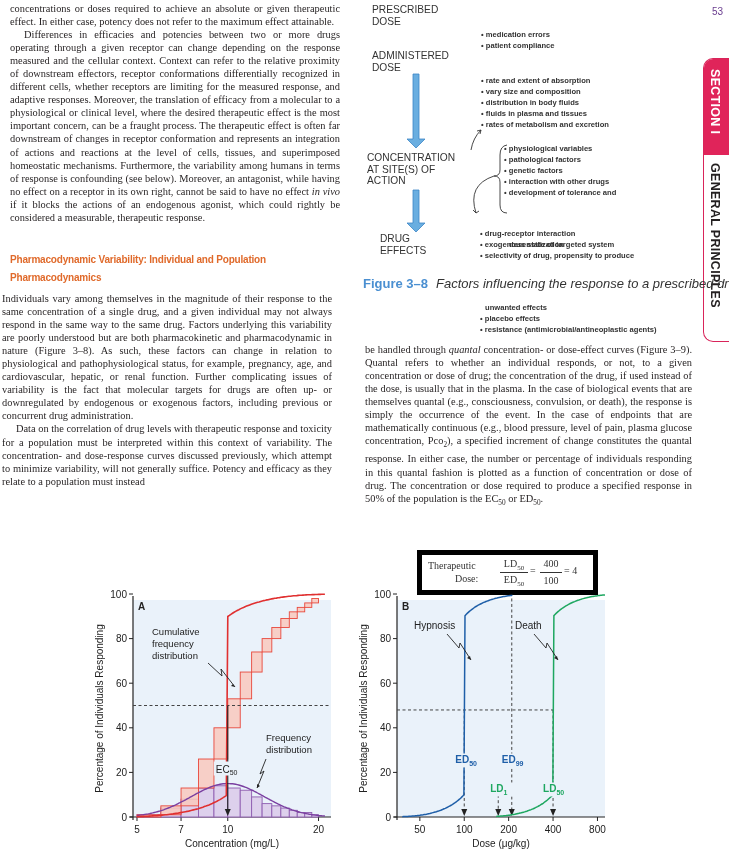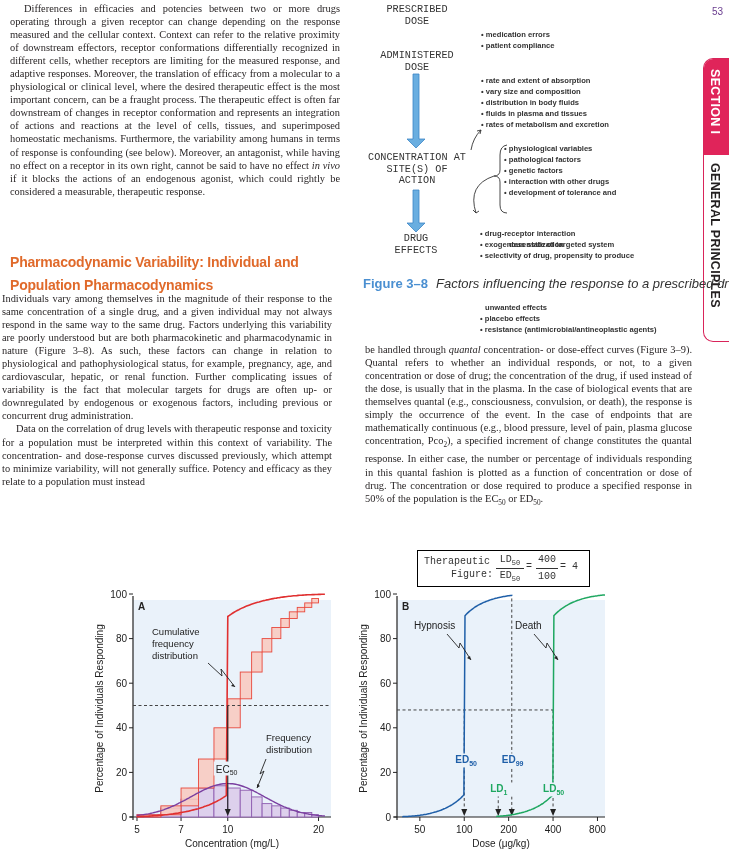--- a/index.html
+++ b/index.html
@@ -3,50 +3,51 @@
 <meta charset="utf-8">
 <style>
   html,body{margin:0;padding:0;background:#fff;}
   body{width:729px;height:850px;position:relative;overflow:hidden;font-family:"Liberation Serif","DejaVu Serif",serif;color:#231f20;}
   .col{position:absolute;font-size:10.4px;line-height:13.05px;text-align:justify;}
   .col p{margin:0;}
   .col p.ind{text-indent:14px;}
   #col-left-top{left:10px;top:2px;width:330px;}
   #col-left-bottom{left:2px;top:292px;width:330px;}
   #col-right{left:365px;top:343px;width:327px;}
-  h2.sec{position:absolute;left:10px;top:251px;width:335px;margin:0;font-family:"Liberation Sans","DejaVu Sans",sans-serif;font-size:14px;line-height:23px;color:#e06a2b;font-weight:bold;letter-spacing:-0.2px;}
+  h2.sec{position:absolute;left:10px;top:251px;width:335px;margin:0;font-family:"Liberation Sans","DejaVu Sans",sans-serif;font-size:10px;line-height:18px;color:#e06a2b;font-weight:bold;letter-spacing:-0.2px;}
   .pageno{position:absolute;right:6px;top:6px;font-family:"Liberation Sans",sans-serif;font-weight:normal;font-size:10px;color:#6a3d8f;}
   .tab{position:absolute;left:703px;top:58px;width:26px;height:282px;border:1px solid #d9245a;border-right:none;border-radius:10px 0 0 10px;background:#fff;overflow:hidden;}
   .tab .red{position:absolute;left:0;top:0;width:26px;height:96px;background:#e0245a;}
   .tab .t1,.tab .t2{position:absolute;left:4px;font-family:"Liberation Sans",sans-serif;font-weight:bold;font-size:12.5px;writing-mode:vertical-rl;letter-spacing:0.3px;}
   .tab .t1{top:10px;color:#fff;}
   .tab .t2{top:104px;color:#231f20;}
   
-  .fc{position:absolute;font-family:Liberation Mono, monospace;font-size:10.2px;color:#333;text-align:center;line-height:11.5px;}
+  .fc{position:absolute;font-family:Liberation Sans, sans-serif;font-size:10.2px;color:#333;text-align:left;line-height:11.5px;}
   .fc-list{position:absolute;font-family:"Liberation Sans","DejaVu Sans",sans-serif;font-size:7.6px;color:#333;line-height:11px;}
   .fc-list div{white-space:nowrap;font-weight:bold;}
   .fc-list .cont{padding-left:5px;margin-top:41px;}
   .caption{position:absolute;left:363px;top:276px;font-family:"Liberation Sans",sans-serif;font-size:13px;color:#333;white-space:nowrap;}
   .caption .lbl{color:#4a8fd1;font-weight:bold;margin-right:8px;}
   .caption .txt{font-style:italic;}
   svg text{font-family:"Liberation Sans","DejaVu Sans",sans-serif;}
-  #ti-box{position:absolute;left:417px;top:550px;width:171px;height:35px;border:1px solid #000000;background:#fff;font-family:Liberation Mono, monospace;font-size:10px;color:#333;}
+  #ti-box{position:absolute;left:417px;top:550px;width:171px;height:35px;border:5px solid #000000;background:#fff;font-family:Liberation Serif, serif;font-size:10px;color:#333;}
   sub{font-size:70%;}
 </style>
 </head>
 <body>
 
 <div class="pageno">53</div>
 <div class="tab">
   <div class="red"></div>
   <div class="t1">SECTION I</div>
   <div class="t2">GENERAL PRINCIPLES</div>
 </div>
 
 <div class="col" id="col-left-top">
+  <p>concentrations or doses required to achieve an absolute or given therapeutic effect. In either case, potency does not refer to the maximum effect attainable.</p>
   <p class="ind"><span>Differences in efficacies and potencies between two or more drugs operating through a given receptor can change depending on the response measured and the cellular context. Context can refer to the relative proximity of downstream effectors, receptor conformations differentially recognized in different cells, whether receptors are limiting for the measured response, and adaptive responses. Moreover, the translation of efficacy from a molecular to a physiological or clinical level, where the desired therapeutic effect is the most important concern, can be a fraught process. The therapeutic effect is often far downstream of changes in receptor conformation and represents an integration of actions and reactions at the level of cells, tissues, and superimposed homeostatic mechanisms. Furthermore, the variability among humans in terms of response is confounding (see below). Moreover, an antagonist, while having no effect on a receptor in its own right, cannot be said to have no effect </span><i>in vivo</i><span> if it blocks the actions of an endogenous agonist, which could rightly be considered a measurable, therapeutic response.</span></p>
 </div>
 
 <h2 class="sec">Pharmacodynamic Variability: Individual and Population Pharmacodynamics</h2>
 
 <div class="col" id="col-left-bottom">
   <p>Individuals vary among themselves in the magnitude of their response to the same concentration of a single drug, and a given individual may not always respond in the same way to the same drug. Factors underlying this variability are poorly understood but are both pharmacokinetic and pharmacodynamic in nature (Figure 3–8). As such, these factors can change in relation to physiological and pathophysiological status, for example, pregnancy, age, and cardiovascular, hepatic, or renal function. Further complicating issues of variability is the fact that molecular targets for drugs are often up- or downregulated by endogenous or exogenous factors, including previous or concurrent drug administration.</p>
   <p class="ind">Data on the correlation of drug levels with therapeutic response and toxicity for a population must be interpreted within this context of variability. The concentration- and dose-response curves discussed previously, which attempt to minimize variability, will not generally suffice. Potency and efficacy as they relate to a population must instead</p>
 </div>
 
@@ -101,21 +102,21 @@
       <div>• placebo effects</div>
       <div>• resistance (antimicrobial/antineoplastic agents)</div>
   </div>
   <div class="caption">
     <span class="lbl">Figure 3–8</span><span class="txt">Factors influencing the response to a prescribed drug dose.</span>
   </div>
 </div>
 
 <div id="ti-box">
   <div style="position:absolute;left:6px;top:5px;">Therapeutic</div>
-  <div style="position:absolute;left:33px;top:18px;">Figure:</div>
+  <div style="position:absolute;left:33px;top:18px;">Dose:</div>
   <div style="position:absolute;left:77px;top:3px;width:30px;text-align:center;"><span>LD</span><sub>50</sub></div>
   <div style="position:absolute;left:78px;top:17px;width:28px;border-top:1px solid #333;"></div>
   <div style="position:absolute;left:77px;top:19px;width:30px;text-align:center;"><span>ED</span><sub>50</sub></div>
   <div style="position:absolute;left:108px;top:10px;">=</div>
   <div style="position:absolute;left:117px;top:3px;width:24px;text-align:center;">400</div>
   <div style="position:absolute;left:118px;top:17px;width:22px;border-top:1px solid #333;"></div>
   <div style="position:absolute;left:117px;top:20px;width:24px;text-align:center;">100</div>
   <div style="position:absolute;left:142px;top:10px;">= 4</div>
 </div>
 

